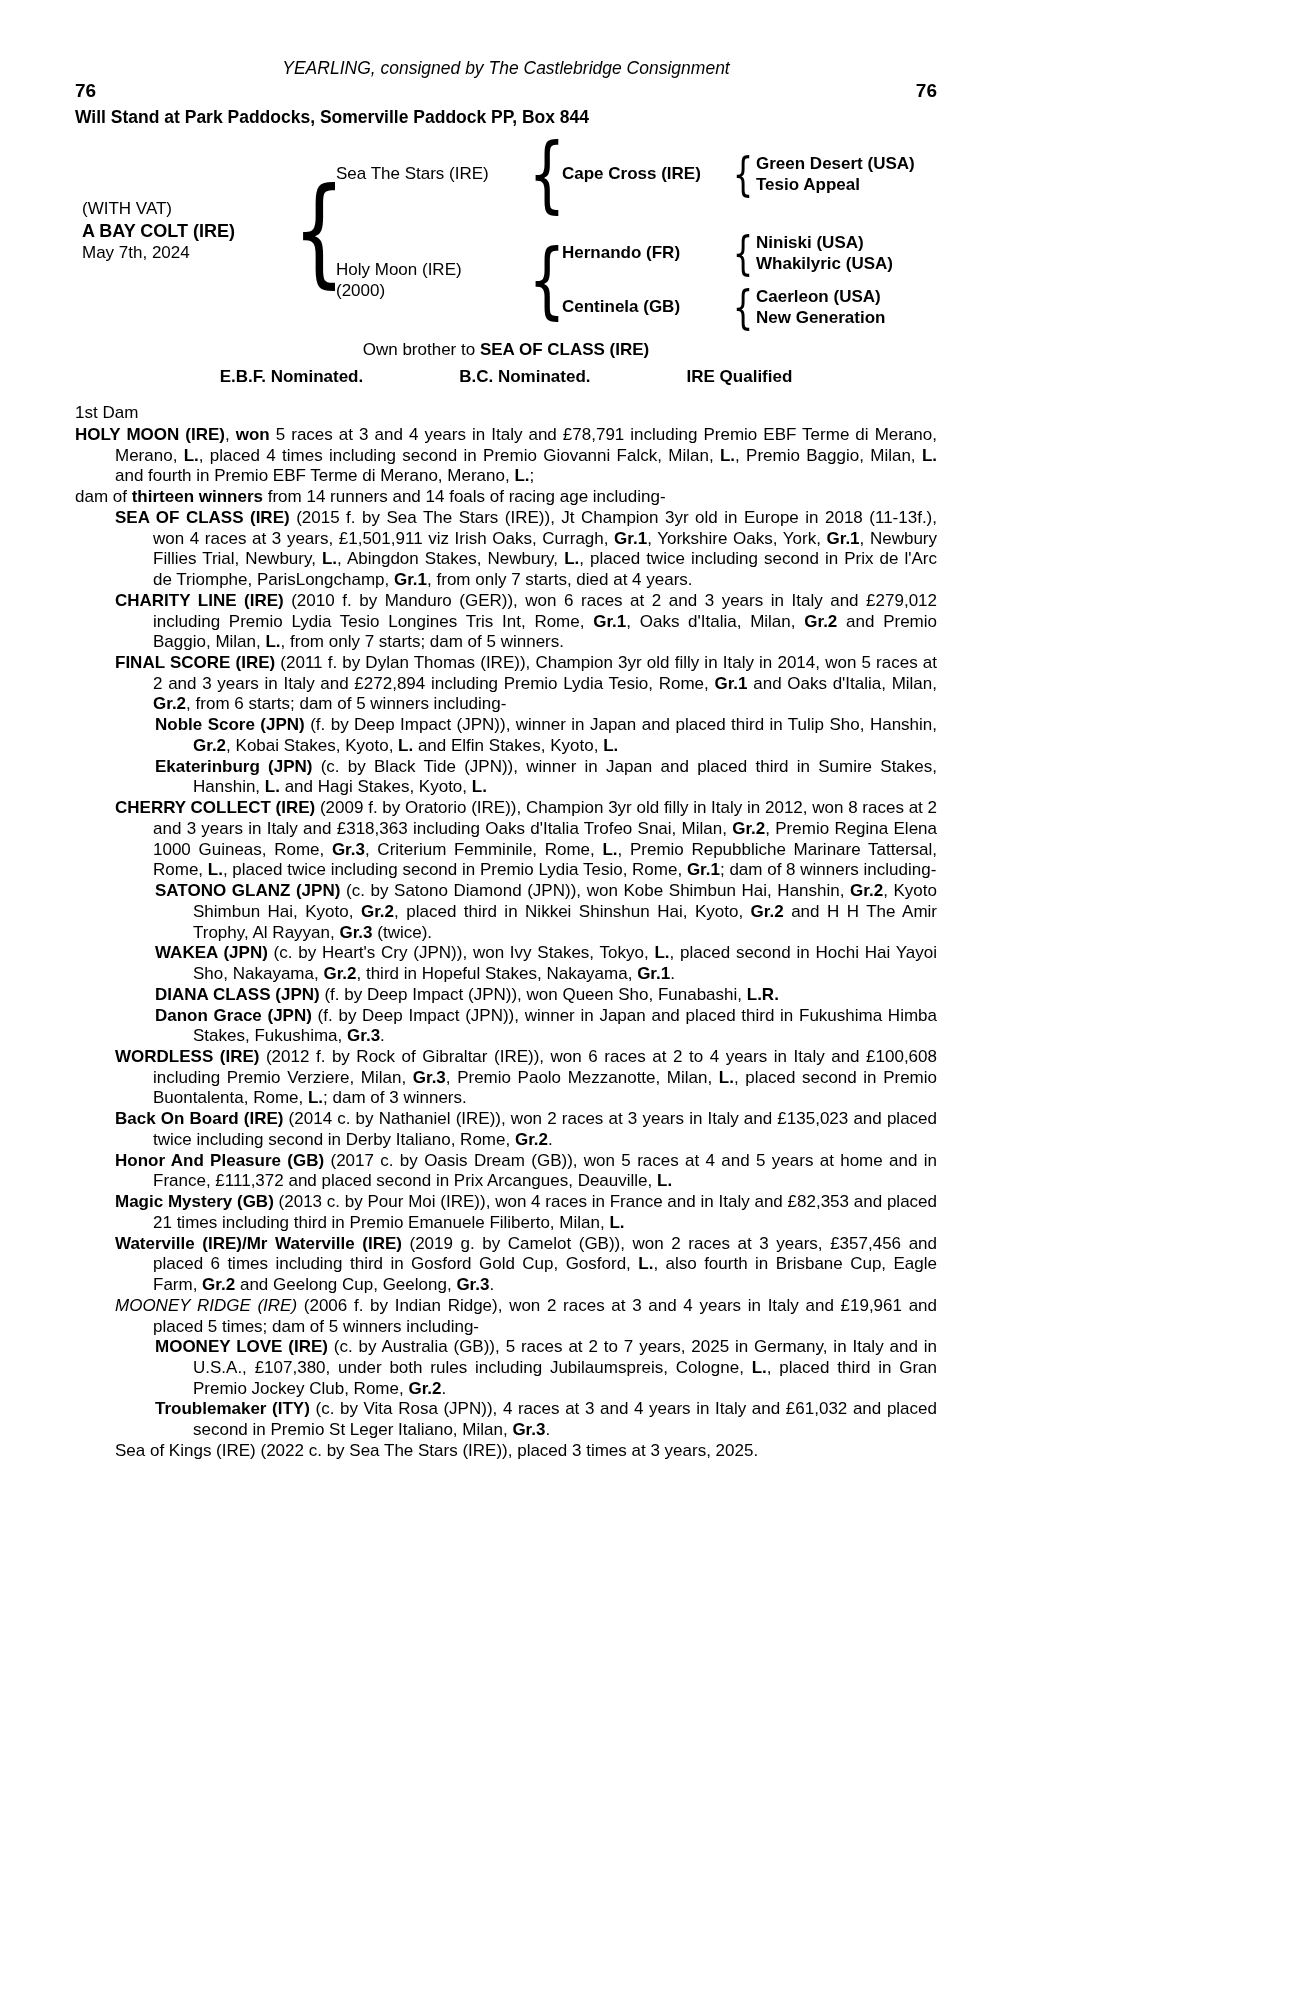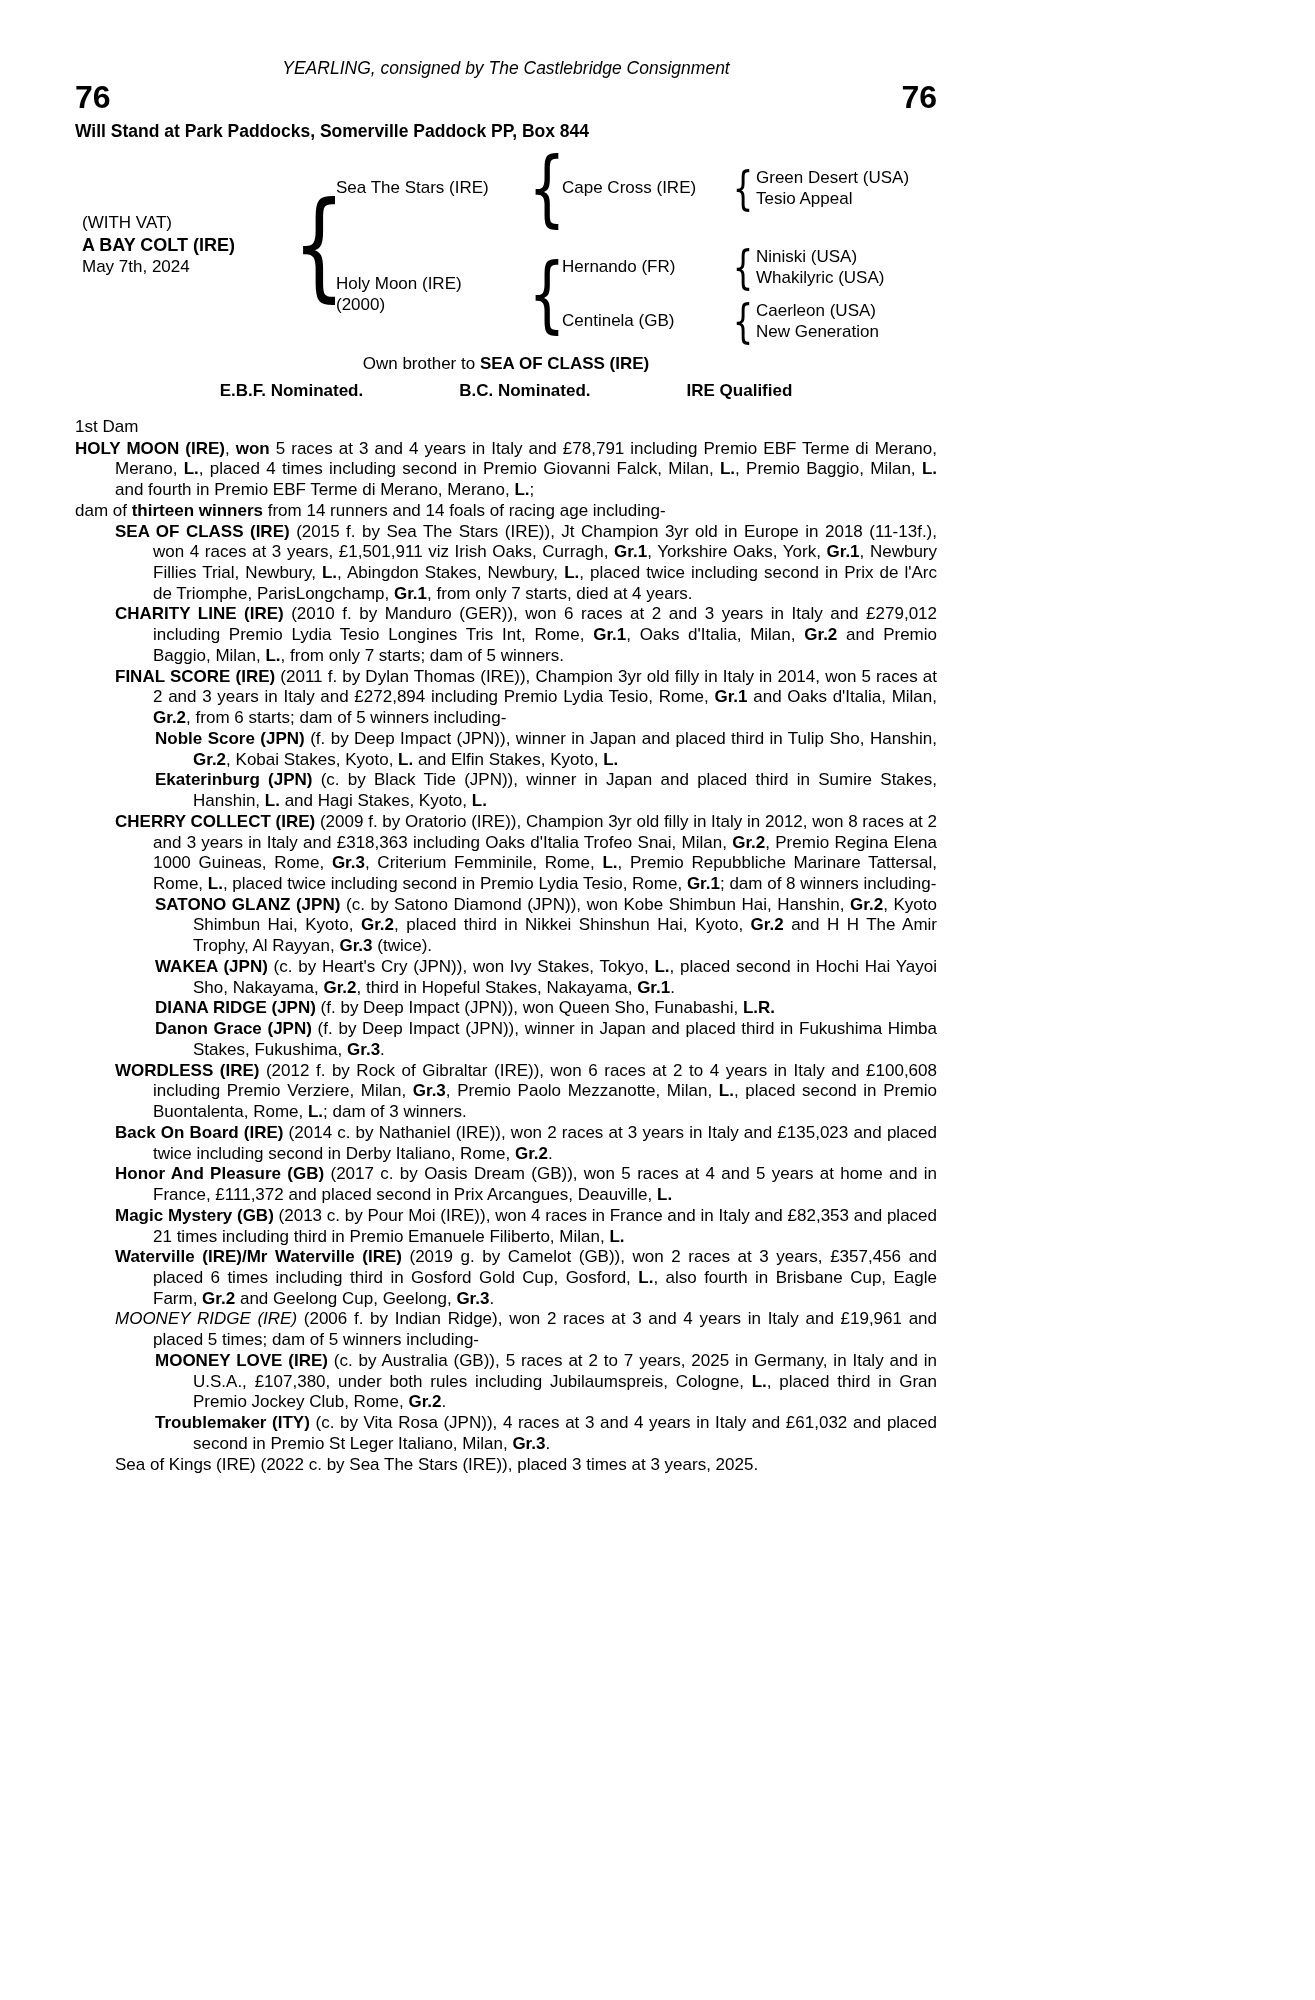--- a/index.html
+++ b/index.html
@@ -9,39 +9,39 @@
     background:#ffffff;
     color:#000;
     font-family:"Liberation Sans","DejaVu Sans",sans-serif;
     font-size:17px;
     overflow:hidden;
     margin:0 auto;
     padding-left:9px;
   }
   .content{position:absolute;left:75px;top:58px;width:862px;}
   .consign-title{text-align:center;font-style:italic;font-size:17.5px;}
-  .lot-row{display:flex;justify-content:space-between;align-items:flex-start;font-weight:bold;font-size:32px;line-height:1.05;margin-top:2px;}
+  .lot-row{display:flex;justify-content:space-between;align-items:flex-start;font-weight:bold;font-size:19px;line-height:1.05;margin-top:2px;}
   .stand-line{font-weight:bold;font-size:17.5px;margin-top:6px;}
 
   
   .pedigree{display:flex;align-items:center;margin-top:4px;}
   .ped-left{width:220px;line-height:22px;margin-left:7px;}
   .ped-left .bold{font-weight:bold;font-size:18px;}
   .brace{line-height:1;font-weight:normal;transform:scaleX(0.7);transform-origin:center;
          display:flex;align-items:center;justify-content:center;color:#000;
          font-family:"DejaVu Sans",sans-serif;}
   .brace::before{content:"{";}
   .brace.big{font-size:118px;width:34px;}
   .brace.med{font-size:84px;width:30px;}
   .brace.small{font-size:46px;width:26px;}
   .ped-parents{display:flex;flex-direction:column;gap:14px;}
   .parent-row{display:flex;align-items:center;}
   .parent-name{width:196px;line-height:21px;}
   .gp-col{display:flex;flex-direction:column;gap:8px;}
-  .gp-row{display:flex;align-items:center;}
+  .gp-row{display:flex;align-items:center;font-weight:bold;}
   .gp-name{width:168px;line-height:21px;}
   .ggp-col{line-height:21px;}
 
   .own-brother{text-align:center;margin-top:10px;}
   .own-brother .seg-b{font-weight:bold;}
   .nominations{display:flex;justify-content:center;gap:96px;font-weight:bold;margin-top:7px;}
 
   .first-dam-heading{font-weight:normal;margin-top:16px;margin-bottom:2px;}
   .para{text-align:justify;line-height:1.22;}
   .level-0{padding-left:40px;text-indent:-40px;}
@@ -134,21 +134,21 @@
         <div class="para level-0"><span class="seg-b">HOLY MOON (IRE)</span><span>, </span><span class="seg-b">won</span><span> 5 races at 3 and 4 years in Italy and £78,791 including Premio EBF Terme di Merano, Merano, </span><span class="seg-b">L.</span><span>, placed 4 times including second in Premio Giovanni Falck, Milan, </span><span class="seg-b">L.</span><span>, Premio Baggio, Milan, </span><span class="seg-b">L.</span><span> and fourth in Premio EBF Terme di Merano, Merano, </span><span class="seg-b">L.</span><span>;</span></div>
         <div class="para level-0"><span>dam of </span><span class="seg-b">thirteen winners</span><span> from 14 runners and 14 foals of racing age including-</span></div>
         <div class="para level-1"><span class="seg-b">SEA OF CLASS (IRE)</span><span> (2015 f. by Sea The Stars (IRE)), Jt Champion 3yr old in Europe in 2018 (11-13f.), won 4 races at 3 years, £1,501,911 viz Irish Oaks, Curragh, </span><span class="seg-b">Gr.1</span><span>, Yorkshire Oaks, York, </span><span class="seg-b">Gr.1</span><span>, Newbury Fillies Trial, Newbury, </span><span class="seg-b">L.</span><span>, Abingdon Stakes, Newbury, </span><span class="seg-b">L.</span><span>, placed twice including second in Prix de l'Arc de Triomphe, ParisLongchamp, </span><span class="seg-b">Gr.1</span><span>, from only 7 starts, died at 4 years.</span></div>
         <div class="para level-1"><span class="seg-b">CHARITY LINE (IRE)</span><span> (2010 f. by Manduro (GER)), won 6 races at 2 and 3 years in Italy and £279,012 including Premio Lydia Tesio Longines Tris Int, Rome, </span><span class="seg-b">Gr.1</span><span>, Oaks d'Italia, Milan, </span><span class="seg-b">Gr.2</span><span> and Premio Baggio, Milan, </span><span class="seg-b">L.</span><span>, from only 7 starts; dam of 5 winners.</span></div>
         <div class="para level-1"><span class="seg-b">FINAL SCORE (IRE)</span><span> (2011 f. by Dylan Thomas (IRE)), Champion 3yr old filly in Italy in 2014, won 5 races at 2 and 3 years in Italy and £272,894 including Premio Lydia Tesio, Rome, </span><span class="seg-b">Gr.1</span><span> and Oaks d'Italia, Milan, </span><span class="seg-b">Gr.2</span><span>, from 6 starts; dam of 5 winners including-</span></div>
         <div class="para level-2"><span class="seg-b">Noble Score (JPN)</span><span> (f. by Deep Impact (JPN)), winner in Japan and placed third in Tulip Sho, Hanshin, </span><span class="seg-b">Gr.2</span><span>, Kobai Stakes, Kyoto, </span><span class="seg-b">L.</span><span> and Elfin Stakes, Kyoto, </span><span class="seg-b">L.</span></div>
         <div class="para level-2"><span class="seg-b">Ekaterinburg (JPN)</span><span> (c. by Black Tide (JPN)), winner in Japan and placed third in Sumire Stakes, Hanshin, </span><span class="seg-b">L.</span><span> and Hagi Stakes, Kyoto, </span><span class="seg-b">L.</span></div>
         <div class="para level-1"><span class="seg-b">CHERRY COLLECT (IRE)</span><span> (2009 f. by Oratorio (IRE)), Champion 3yr old filly in Italy in 2012, won 8 races at 2 and 3 years in Italy and £318,363 including Oaks d'Italia Trofeo Snai, Milan, </span><span class="seg-b">Gr.2</span><span>, Premio Regina Elena 1000 Guineas, Rome, </span><span class="seg-b">Gr.3</span><span>, Criterium Femminile, Rome, </span><span class="seg-b">L.</span><span>, Premio Repubbliche Marinare Tattersal, Rome, </span><span class="seg-b">L.</span><span>, placed twice including second in Premio Lydia Tesio, Rome, </span><span class="seg-b">Gr.1</span><span>; dam of 8 winners including-</span></div>
         <div class="para level-2"><span class="seg-b">SATONO GLANZ (JPN)</span><span> (c. by Satono Diamond (JPN)), won Kobe Shimbun Hai, Hanshin, </span><span class="seg-b">Gr.2</span><span>, Kyoto Shimbun Hai, Kyoto, </span><span class="seg-b">Gr.2</span><span>, placed third in Nikkei Shinshun Hai, Kyoto, </span><span class="seg-b">Gr.2</span><span> and H H The Amir Trophy, Al Rayyan, </span><span class="seg-b">Gr.3</span><span> (twice).</span></div>
         <div class="para level-2"><span class="seg-b">WAKEA (JPN)</span><span> (c. by Heart's Cry (JPN)), won Ivy Stakes, Tokyo, </span><span class="seg-b">L.</span><span>, placed second in Hochi Hai Yayoi Sho, Nakayama, </span><span class="seg-b">Gr.2</span><span>, third in Hopeful Stakes, Nakayama, </span><span class="seg-b">Gr.1</span><span>.</span></div>
-        <div class="para level-2"><span class="seg-b">DIANA RIDGE (JPN)</span><span> (f. by Deep Impact (JPN)), won Queen Sho, Funabashi, </span><span class="seg-b">L.R.</span></div>
+        <div class="para level-2"><span class="seg-b">DIANA CLASS (JPN)</span><span> (f. by Deep Impact (JPN)), won Queen Sho, Funabashi, </span><span class="seg-b">L.R.</span></div>
         <div class="para level-2"><span class="seg-b">Danon Grace (JPN)</span><span> (f. by Deep Impact (JPN)), winner in Japan and placed third in Fukushima Himba Stakes, Fukushima, </span><span class="seg-b">Gr.3</span><span>.</span></div>
         <div class="para level-1"><span class="seg-b">WORDLESS (IRE)</span><span> (2012 f. by Rock of Gibraltar (IRE)), won 6 races at 2 to 4 years in Italy and £100,608 including Premio Verziere, Milan, </span><span class="seg-b">Gr.3</span><span>, Premio Paolo Mezzanotte, Milan, </span><span class="seg-b">L.</span><span>, placed second in Premio Buontalenta, Rome, </span><span class="seg-b">L.</span><span>; dam of 3 winners.</span></div>
         <div class="para level-1"><span class="seg-b">Back On Board (IRE)</span><span> (2014 c. by Nathaniel (IRE)), won 2 races at 3 years in Italy and £135,023 and placed twice including second in Derby Italiano, Rome, </span><span class="seg-b">Gr.2</span><span>.</span></div>
         <div class="para level-1"><span class="seg-b">Honor And Pleasure (GB)</span><span> (2017 c. by Oasis Dream (GB)), won 5 races at 4 and 5 years at home and in France, £111,372 and placed second in Prix Arcangues, Deauville, </span><span class="seg-b">L.</span></div>
         <div class="para level-1"><span class="seg-b">Magic Mystery (GB)</span><span> (2013 c. by Pour Moi (IRE)), won 4 races in France and in Italy and £82,353 and placed 21 times including third in Premio Emanuele Filiberto, Milan, </span><span class="seg-b">L.</span></div>
         <div class="para level-1"><span class="seg-b">Waterville (IRE)/Mr Waterville (IRE)</span><span> (2019 g. by Camelot (GB)), won 2 races at 3 years, £357,456 and placed 6 times including third in Gosford Gold Cup, Gosford, </span><span class="seg-b">L.</span><span>, also fourth in Brisbane Cup, Eagle Farm, </span><span class="seg-b">Gr.2</span><span> and Geelong Cup, Geelong, </span><span class="seg-b">Gr.3</span><span>.</span></div>
         <div class="para level-1"><span class="seg-i">MOONEY RIDGE (IRE)</span><span> (2006 f. by Indian Ridge), won 2 races at 3 and 4 years in Italy and £19,961 and placed 5 times; dam of 5 winners including-</span></div>
         <div class="para level-2"><span class="seg-b">MOONEY LOVE (IRE)</span><span> (c. by Australia (GB)), 5 races at 2 to 7 years, 2025 in Germany, in Italy and in U.S.A., £107,380, under both rules including Jubilaumspreis, Cologne, </span><span class="seg-b">L.</span><span>, placed third in Gran Premio Jockey Club, Rome, </span><span class="seg-b">Gr.2</span><span>.</span></div>
         <div class="para level-2"><span class="seg-b">Troublemaker (ITY)</span><span> (c. by Vita Rosa (JPN)), 4 races at 3 and 4 years in Italy and £61,032 and placed second in Premio St Leger Italiano, Milan, </span><span class="seg-b">Gr.3</span><span>.</span></div>
         <div class="para level-1"><span>Sea of Kings (IRE) (2022 c. by Sea The Stars (IRE)), placed 3 times at 3 years, 2025.</span></div>

